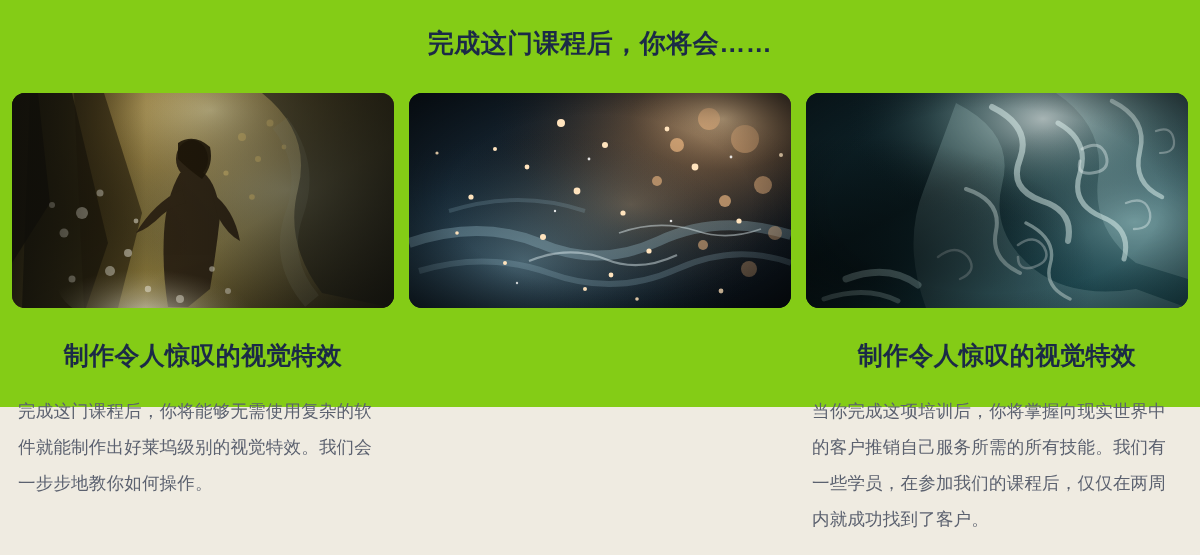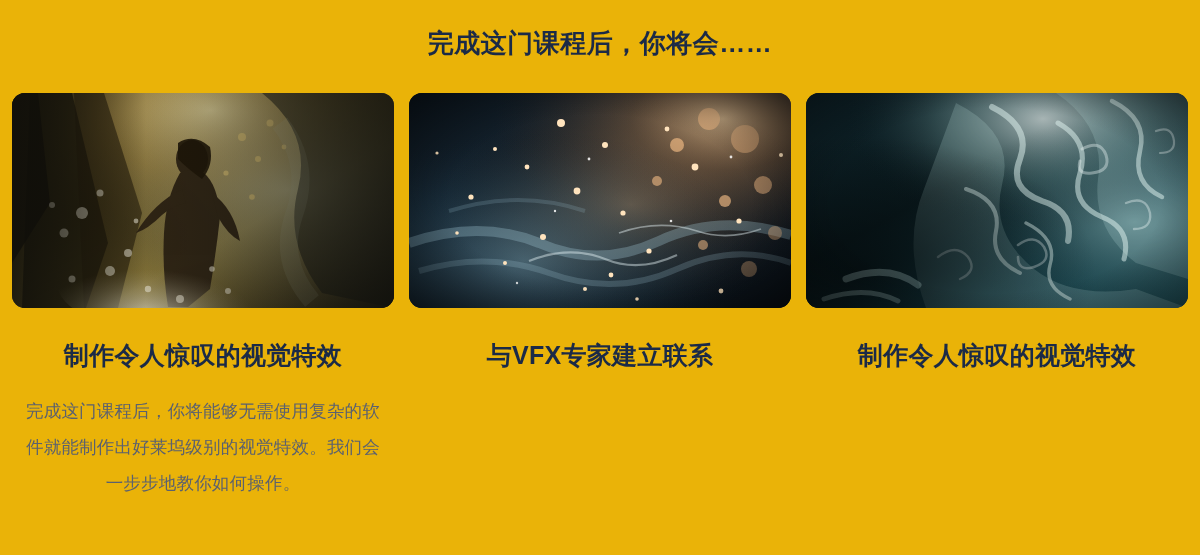--- a/index.html
+++ b/index.html
@@ -12,22 +12,22 @@
 
   body {
     background: #efebe1;
     font-family: "Liberation Sans", "DejaVu Sans", sans-serif;
     -webkit-font-smoothing: antialiased;
   }
 
   .page {
     position: relative;
     width: 1200px;
-    height: 555px;
-    background: #eab308;
+    height: 407px;
+    background: #84cc16;
   }
 
   
   .section-title {
     position: absolute;
     top: 26px;
     left: 0;
     width: 1200px;
     text-align: center;
     font-size: 26px;
@@ -78,21 +78,21 @@
     line-height: 32px;
     letter-spacing: 0.3px;
   }
 
   .card-body {
     margin-top: 22px;
     width: 370px;
     font-size: 17.5px;
     line-height: 36px;
     color: #5b616f;
-    text-align: center;
+    text-align: left;
     letter-spacing: 0.2px;
   }
 </style>
 </head>
 <body>
 
 <div class="page">
 
   <div class="section-title">完成这门课程后，你将会……</div>
 
@@ -258,21 +258,20 @@
           <g fill="#ffffff" opacity="0.85">
             <circle cx="180" cy="66" r="1.4"></circle>
             <circle cx="146" cy="118" r="1.2"></circle>
             <circle cx="262" cy="128" r="1.3"></circle>
             <circle cx="108" cy="190" r="1.2"></circle>
             <circle cx="322" cy="64" r="1.4"></circle>
           </g>
           <rect width="382" height="215" fill="url(#g2vig)"></rect>
         </svg>
       </div>
-      <div class="card-heading">与VFX专家建立联系</div>
     </div>
 
     <div class="card">
       <div class="card-media">
         <svg viewBox="0 0 382 215" preserveAspectRatio="none" aria-hidden="true">
           <defs>
             <linearGradient id="g3bg" x1="0" y1="0" x2="1" y2="1">
               <stop offset="0%" stop-color="#0e2229"></stop>
               <stop offset="40%" stop-color="#0a1a1e"></stop>
               <stop offset="70%" stop-color="#17414a"></stop>
@@ -322,16 +321,17 @@
 
           <rect width="382" height="215" fill="url(#g3dark)"></rect>
           <g stroke="#cfeae6" fill="none" opacity="0.22" stroke-linecap="round">
             <path d="M40 186 Q82 170 112 192" stroke-width="7"></path>
             <path d="M18 206 Q60 192 92 208" stroke-width="5"></path>
           </g>
           <rect width="382" height="215" fill="url(#g3vig)"></rect>
         </svg>
       </div>
       <div class="card-heading">制作令人惊叹的视觉特效</div>
+      <div class="card-body">当你完成这项培训后，你将掌握向现实世界中的客户推销自己服务所需的所有技能。我们有一些学员，在参加我们的课程后，仅仅在两周内就成功找到了客户。</div>
     </div>
 
   </div>
 </div>
 
 </body></html>

